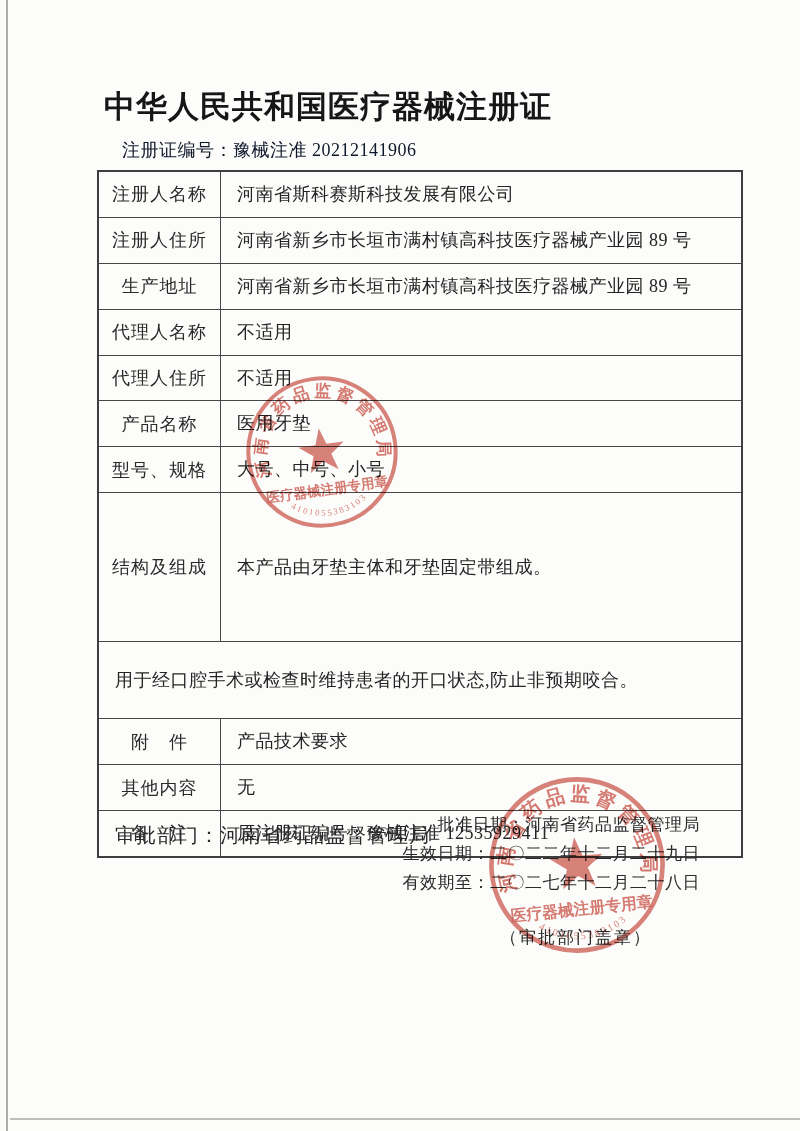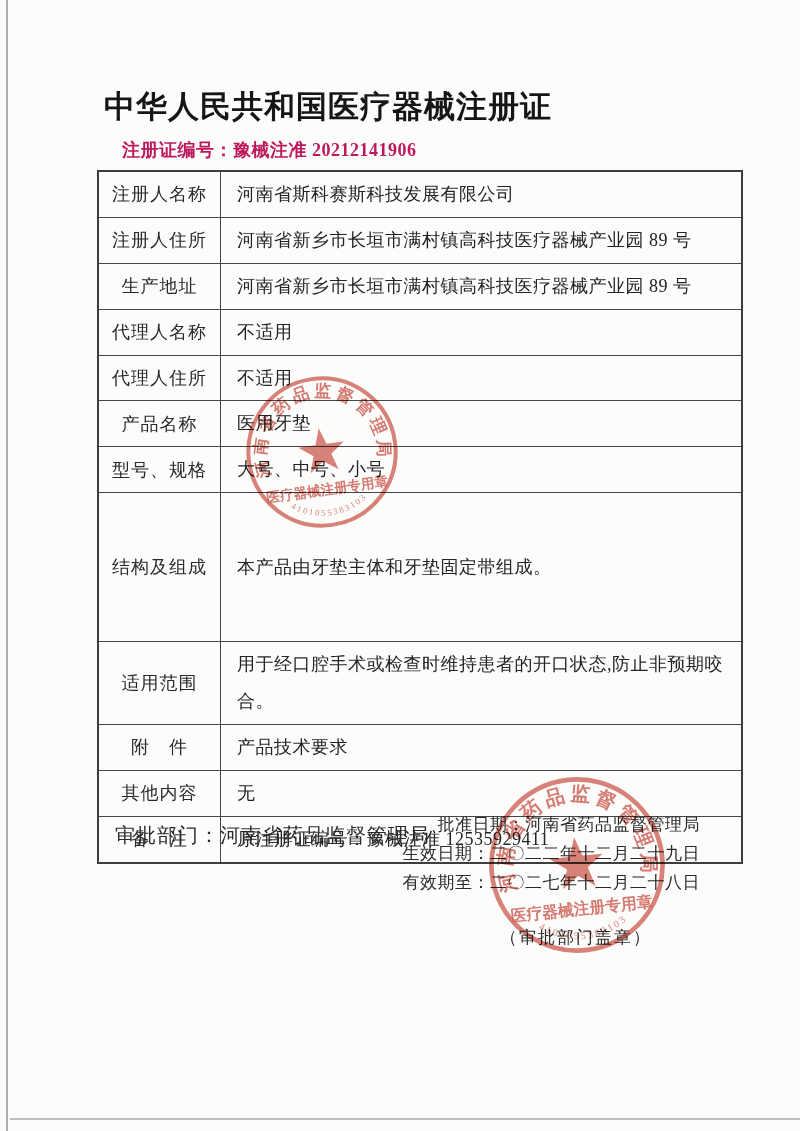--- a/index.html
+++ b/index.html
@@ -11,21 +11,21 @@
   }
   
   .edge-left{position:absolute;left:6px;top:0;width:2px;height:1131px;background:#6b6b6b;opacity:.55;}
   .edge-bottom{position:absolute;left:10px;top:1118px;width:790px;height:2px;background:#8a8a8a;opacity:.55;}
 
   .title{
     position:absolute;left:0;top:86px;width:656px;text-align:center;
     font-size:31px;font-weight:bold;color:#161616;letter-spacing:1px;margin:0;
   }
   .certline{
-    position:absolute;left:122px;top:138px;font-size:18px;letter-spacing:.5px;color:#be185d;font-weight:bold;
+    position:absolute;left:122px;top:138px;font-size:18px;letter-spacing:.5px;color:#0f172a;
   }
 
   .tbl{
     position:absolute;left:97px;top:170px;width:646px;
     border:2px solid #3e3e3e;box-sizing:border-box;background:transparent;font-family:Liberation Serif, serif;
   }
   .trow{display:flex;border-top:1px solid #474747;}
   .trow:first-child{border-top:none;}
   .tlabel{
     width:121px;flex:0 0 121px;border-right:1px solid #474747;
@@ -92,21 +92,20 @@
   </div>
   <div class="trow h-std">
     <div class="tlabel">型号、规格</div>
     <div class="tvalue">大号、中号、小号</div>
   </div>
   <div class="trow h-big">
     <div class="tlabel">结构及组成</div>
     <div class="tvalue">本产品由牙垫主体和牙垫固定带组成。</div>
   </div>
   <div class="trow h-med">
-    <div class="tlabel">适用范围</div>
     <div class="tvalue">用于经口腔手术或检查时维持患者的开口状态,防止非预期咬合。</div>
   </div>
   <div class="trow h-std">
     <div class="tlabel">附　件</div>
     <div class="tvalue">产品技术要求</div>
   </div>
   <div class="trow h-std">
     <div class="tlabel">其他内容</div>
     <div class="tvalue">无</div>
   </div>

